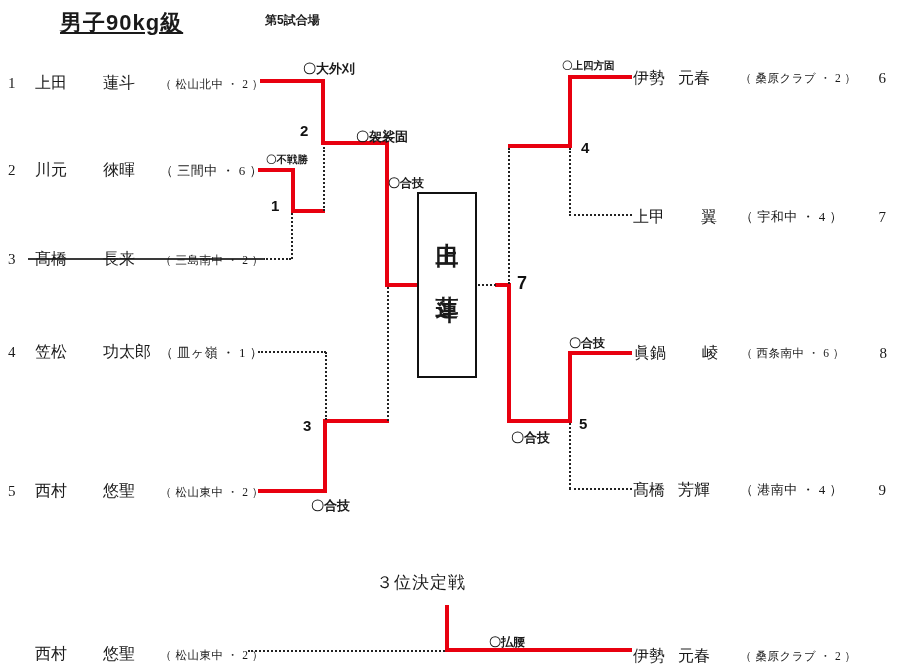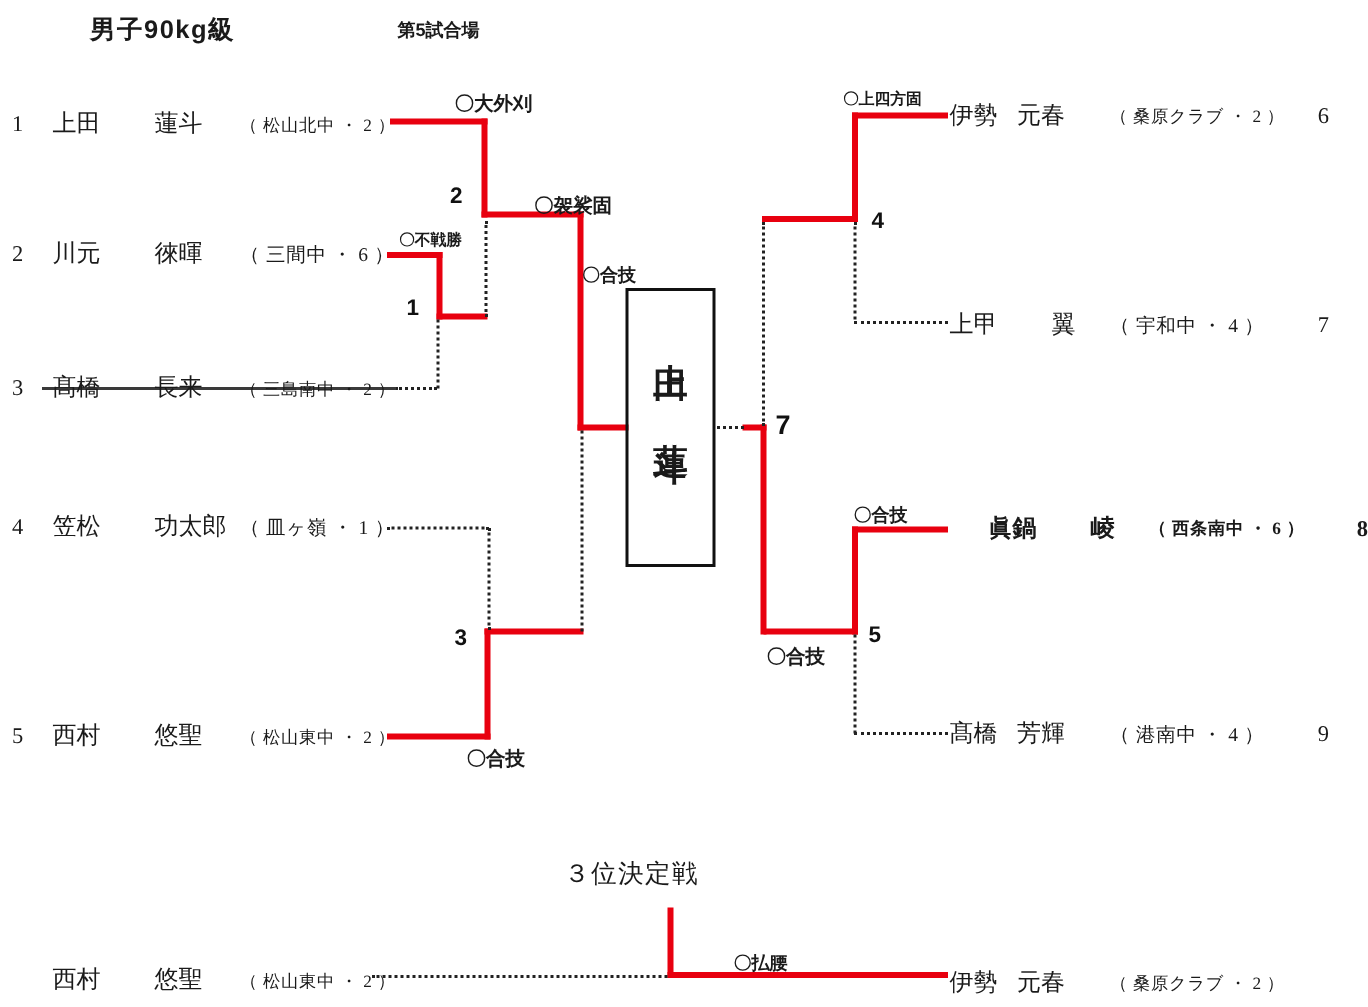--- a/index.html
+++ b/index.html
@@ -18,21 +18,21 @@
   .giv{display:inline-block;width:57px;}
   .prow.pr .fam{width:45px;}
   .prow.pr .giv{width:62px;}
   .giv.c1{text-align:center;}
   .aff{font-size:13px;letter-spacing:0.5px;}
   .aff.sm{font-size:11.5px;}
   .prow.pr{width:253px;align-items:flex-end;}
   .prow.pr .seed2{margin-left:auto;font-size:15px;}
   
   .wc-title{position:absolute;left:60px;top:8px;font-family:"Liberation Sans",sans-serif;
-            font-weight:700;font-size:17px;letter-spacing:1px;}
+            font-weight:700;font-size:22px;letter-spacing:1px;text-decoration:underline;}
   .venue{position:absolute;left:265px;top:12px;font-family:"Liberation Sans",sans-serif;
          font-weight:700;font-size:12px;}
   .tech{position:absolute;font-family:"Liberation Sans",sans-serif;font-weight:700;
         font-size:13px;white-space:nowrap;text-align:right;}
   .tech.s10{font-size:10.5px;}
   .tech.s12{font-size:12px;}
   .mnum{position:absolute;font-family:"Liberation Sans",sans-serif;font-weight:700;
         font-size:15px;color:#111;}
   .mnum.big{font-size:18px;}
   
@@ -126,21 +126,21 @@
     <span class="giv">元春</span>
     <span class="aff sm">（ 桑原クラブ ・ 2 ）</span>
     <span class="seed2">6</span>
   </div>
   <div class="prow pr" style="left:633px;top:207px;">
     <span class="fam">上甲</span>
     <span class="giv c1">翼</span>
     <span class="aff">（ 宇和中 ・ 4 ）</span>
     <span class="seed2">7</span>
   </div>
-  <div class="prow pr" style="left:659px;top:343px;font-weight:bold;">
+  <div class="prow pr" style="left:634px;top:343px;">
     <span class="fam">眞鍋</span>
     <span class="giv c1">崚</span>
     <span class="aff sm">（ 西条南中 ・ 6 ）</span>
     <span class="seed2">8</span>
   </div>
   <div class="prow pr" style="left:633px;top:480px;">
     <span class="fam">髙橋</span>
     <span class="giv">芳輝</span>
     <span class="aff">（ 港南中 ・ 4 ）</span>
     <span class="seed2">9</span>

